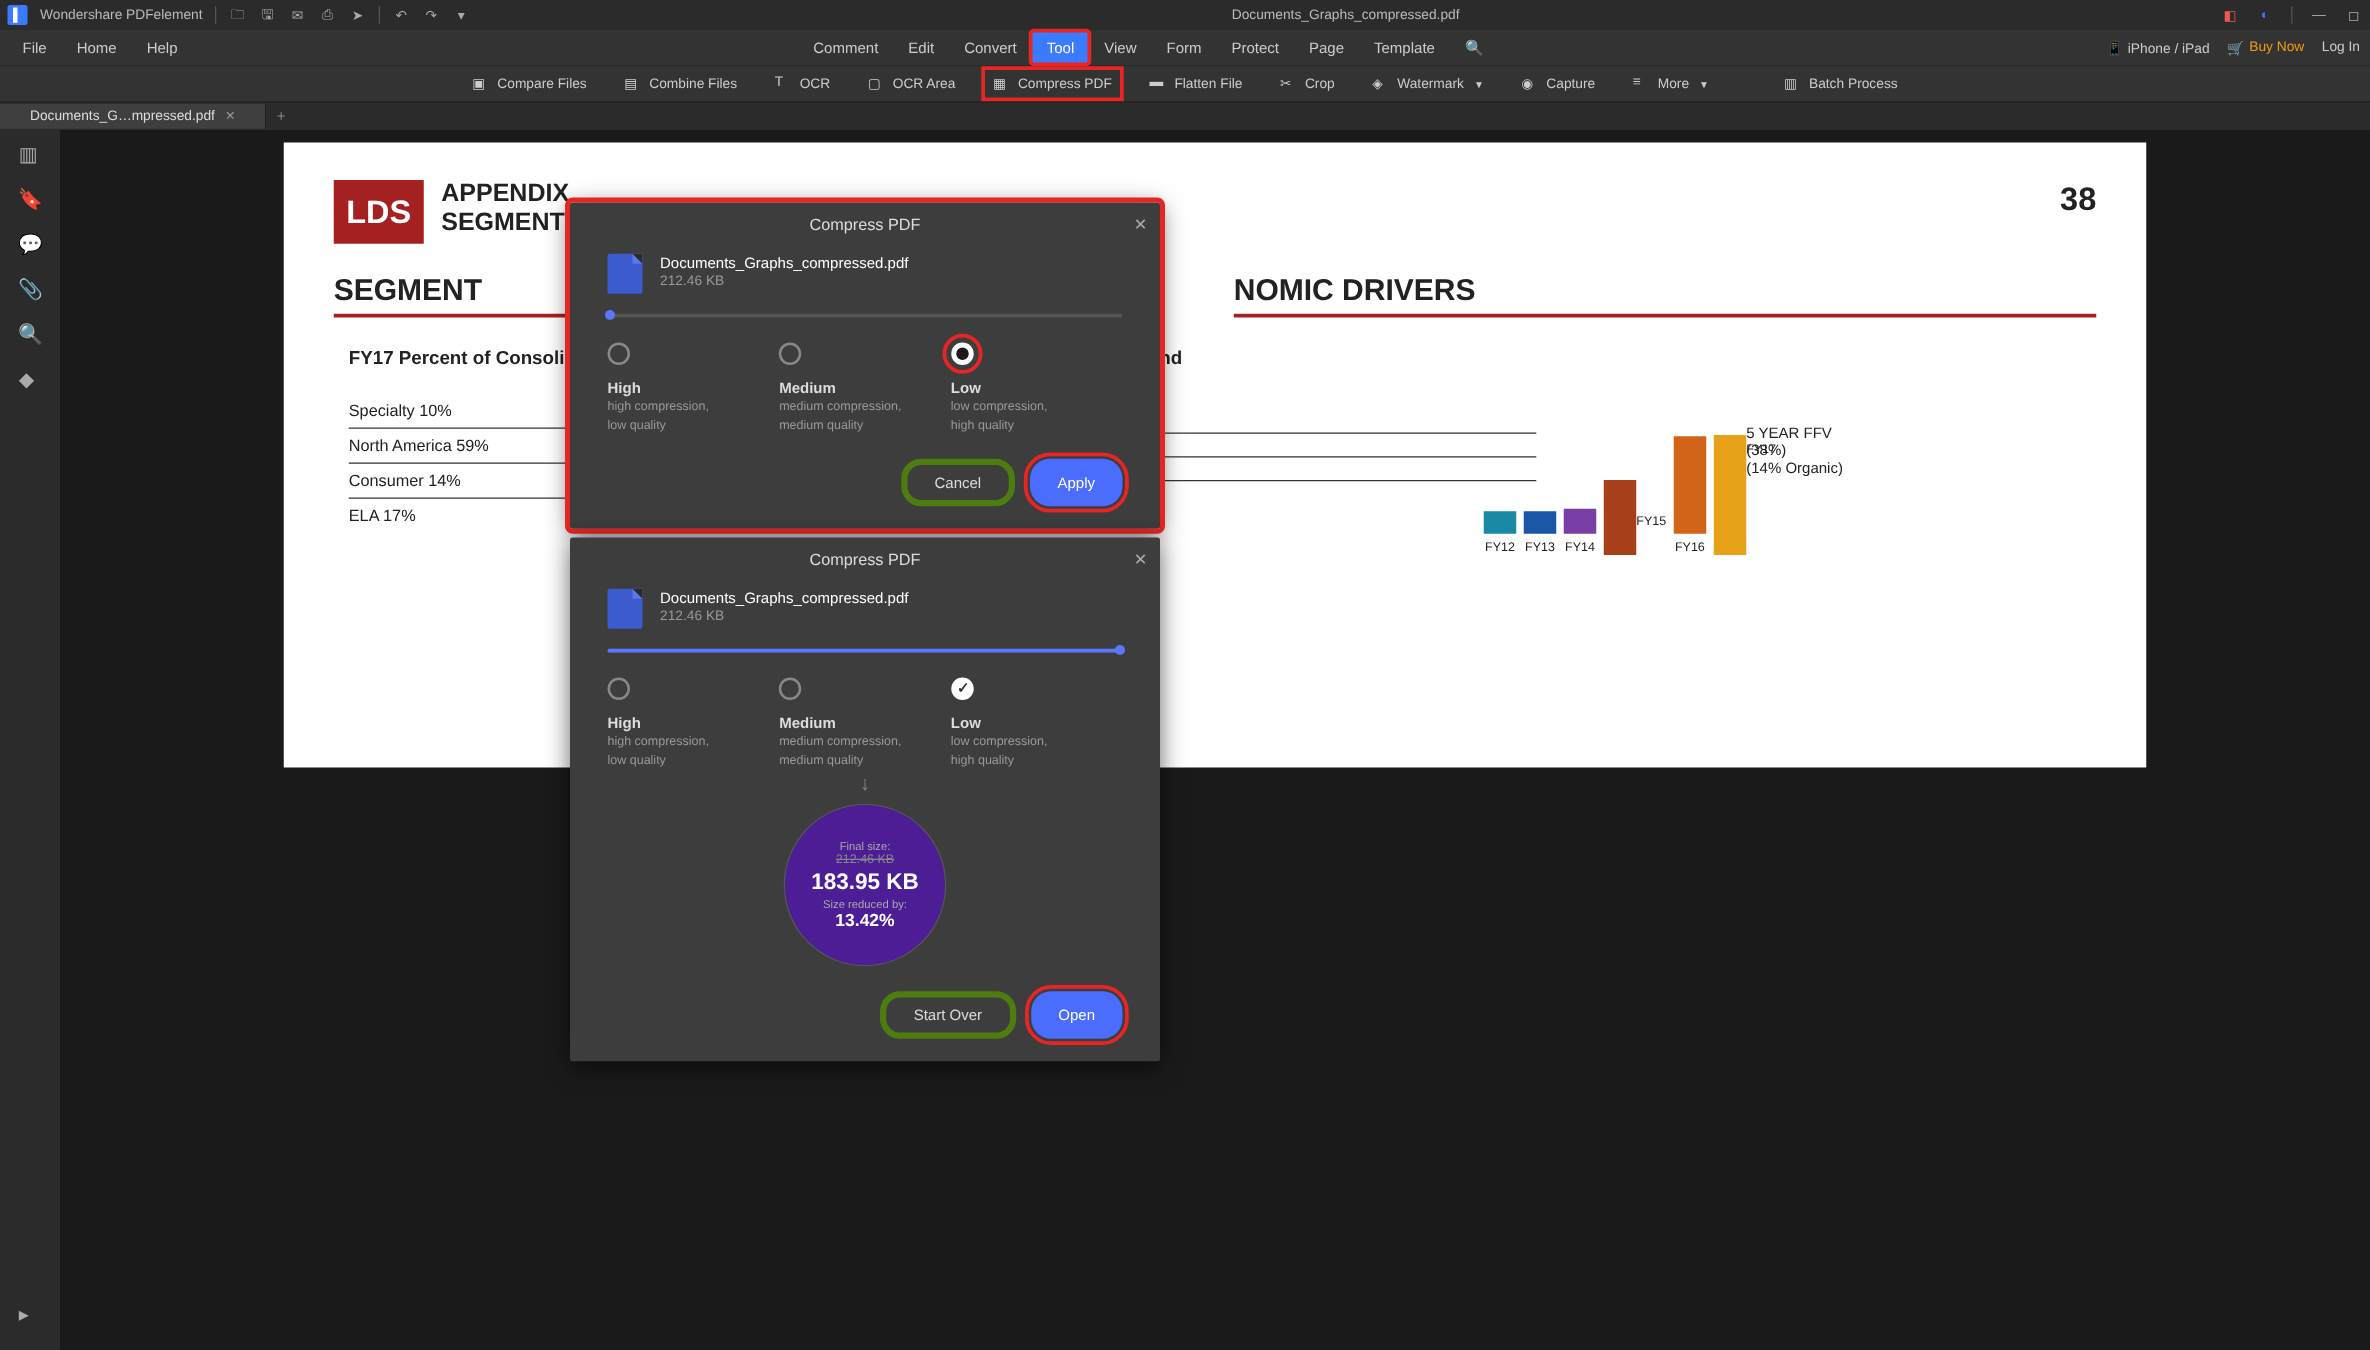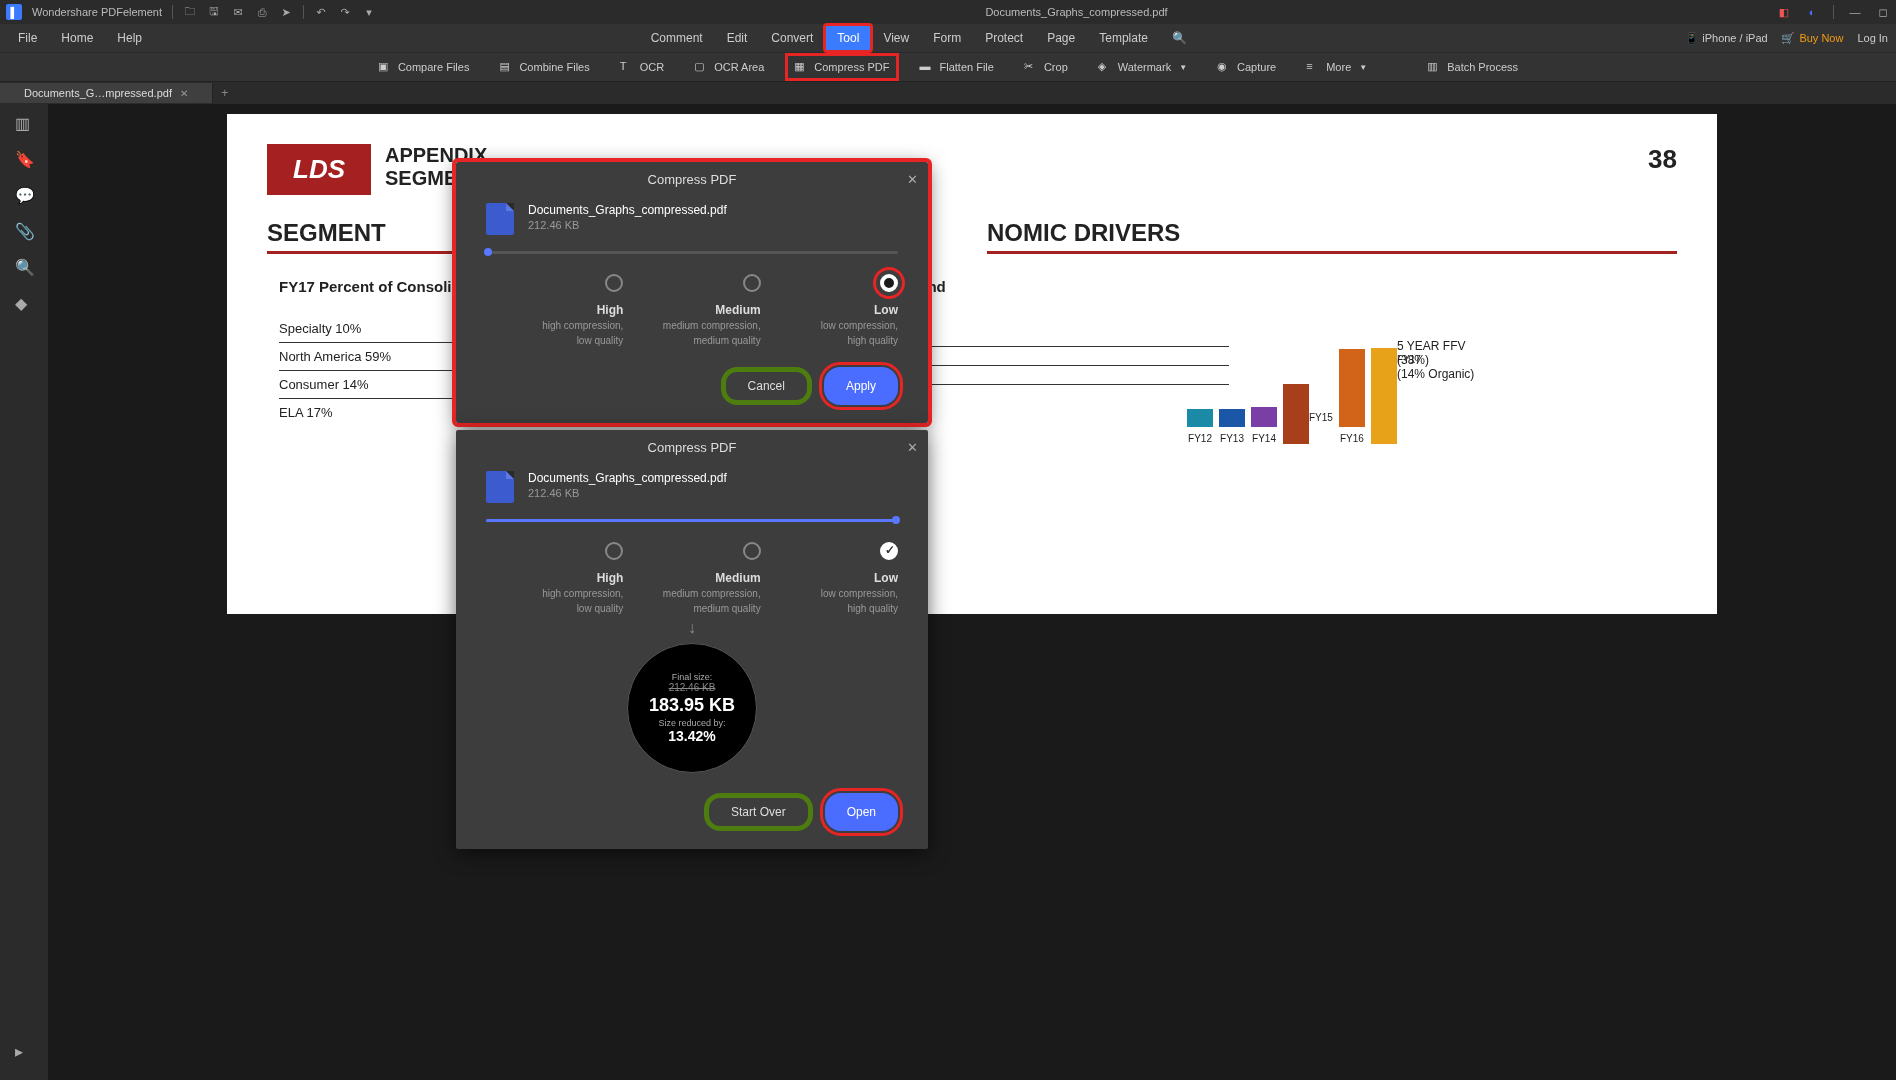--- a/index.html
+++ b/index.html
@@ -40,21 +40,21 @@
 
 
 .main { display:flex; height: calc(100% - 24px - 28px - 30px - 22px); background:#000;}
 .leftbar { width:48px; background:#2b2b2b; display:flex; flex-direction:column; align-items:center; padding-top:10px; gap:18px;}
 .leftbar .sb-icon{width:18px;height:18px;color:#aaa;cursor:pointer;}
 .leftbar .expander{margin-top:auto; margin-bottom:20px;}
 .canvas { flex:1; background:#1a1a1a; display:flex; justify-content:center; padding-top:10px; position:relative;}
 
 
 .page { width:1490px; background:#fff; color:#222; padding:30px 40px; position:relative; height:500px;}
-.lds-badge{background:#a52121;color:#fff;font-weight:700;padding:10px 26px;font-size:26px;display:inline-block;font-style:italic;}
+.lds-badge{background:#a52121;color:#fff;font-weight:700;padding:10px 10px;font-size:26px;display:inline-block;}
 .page-header{display:flex;align-items:flex-start;gap:14px;}
 .page-titles{font-weight:700;font-size:20px;}
 .page-num{position:absolute;top:30px;right:40px;font-size:26px;font-weight:600;}
 .section-title{font-size:24px;font-weight:700;margin-top:24px;border-bottom:3px solid #a52121;padding-bottom:4px;}
 .two-col{display:flex;gap:340px;margin-top:10px;margin-left:12px;}
 .subhead{font-weight:700;font-size:15px;margin-top:14px;}
 .datarow{border-bottom:1px solid #333;padding:6px 0;font-size:13px;width:230px;}
 
 
 .dialog{position:absolute;background:#3d3d3d;color:#ddd;border-radius:2px;font-size:12px;box-shadow:0 4px 20px rgba(0,0,0,.6);}
@@ -63,35 +63,35 @@
 .dialog-close{position:absolute;right:10px;top:10px;color:#aaa;cursor:pointer;}
 .dialog-body{padding:0 30px 18px;}
 .file-row{display:flex;gap:14px;align-items:flex-start;margin-top:6px;}
 .file-icon{width:28px;height:32px;background:#3b5bcf;position:relative;border-radius:2px;}
 .file-icon:before{content:"";position:absolute;top:0;right:0;border-width:0 8px 8px 0;border-style:solid;border-color:#2a2a2a #2a2a2a #5a78e8 #5a78e8;}
 .file-name{color:#fff;font-size:12px;}
 .file-size{color:#999;font-size:11px;margin-top:2px;}
 .progress-track{height:3px;background:#555;border-radius:2px;margin:16px 0 20px;position:relative;}
 .progress-fill{height:100%;background:#5a78ff;border-radius:2px;}
 .dot-handle{width:8px;height:8px;background:#5a78ff;border-radius:50%;position:absolute;top:-3px;}
-.options-row{display:flex;justify-content:space-around;text-align:right;}
+.options-row{display:flex;justify-content:space-around;text-align:left;}
 .opt{flex:1;}
 .opt-radio{width:18px;height:18px;border:2px solid #888;border-radius:50%;display:inline-block;margin-bottom:8px;position:relative;}
 .opt-radio.checked{border-color:#fff;background:#fff;}
 .opt-radio.checked:after{content:"✓";position:absolute;left:3px;top:-1px;color:#333;font-size:12px;font-weight:700;}
 .opt-radio.selected-ring{border:4px solid #fff;background:#1a1a1a;}
 .opt-radio.highlighted-red{outline:3px solid #e62524;outline-offset:4px;}
 .opt-label{font-size:12px;font-weight:600;}
 .opt-sub{font-size:10px;color:#999;margin-top:2px;line-height:1.3;}
 .dialog-actions{display:flex;justify-content:flex-end;gap:12px;margin-top:20px;}
 .btn{padding:7px 22px;border-radius:16px;font-size:12px;cursor:pointer;border:none;}
 .btn-secondary{background:transparent;border:5px solid #4d7c0f;color:#ddd;}
 .btn-primary{background:#4a6cff;color:#fff;}
 .btn.highlighted-red{outline:3px solid #e62524;outline-offset:2px;}
-.result-circle{width:130px;height:130px;border:1px solid #555;border-radius:50%;background:#000000;margin:6px auto 0;display:flex;flex-direction:column;align-items:center;justify-content:center;text-align:center;}
+.result-circle{width:130px;height:130px;border:1px solid #555;border-radius:50%;background:#4c1d95;margin:6px auto 0;display:flex;flex-direction:column;align-items:center;justify-content:center;text-align:center;}
 .result-label{font-size:9px;color:#aaa;}
 .result-old{font-size:10px;color:#888;text-decoration:line-through;}
 .result-new{font-size:18px;font-weight:700;color:#fff;margin:2px 0;}
 .result-pct{font-size:14px;font-weight:700;color:#fff;}
 .arrow-down{text-align:center;color:#888;font-size:16px;margin-top:4px;}
 </style>
 </head>
 <body>
 
 <div class="titlebar">

